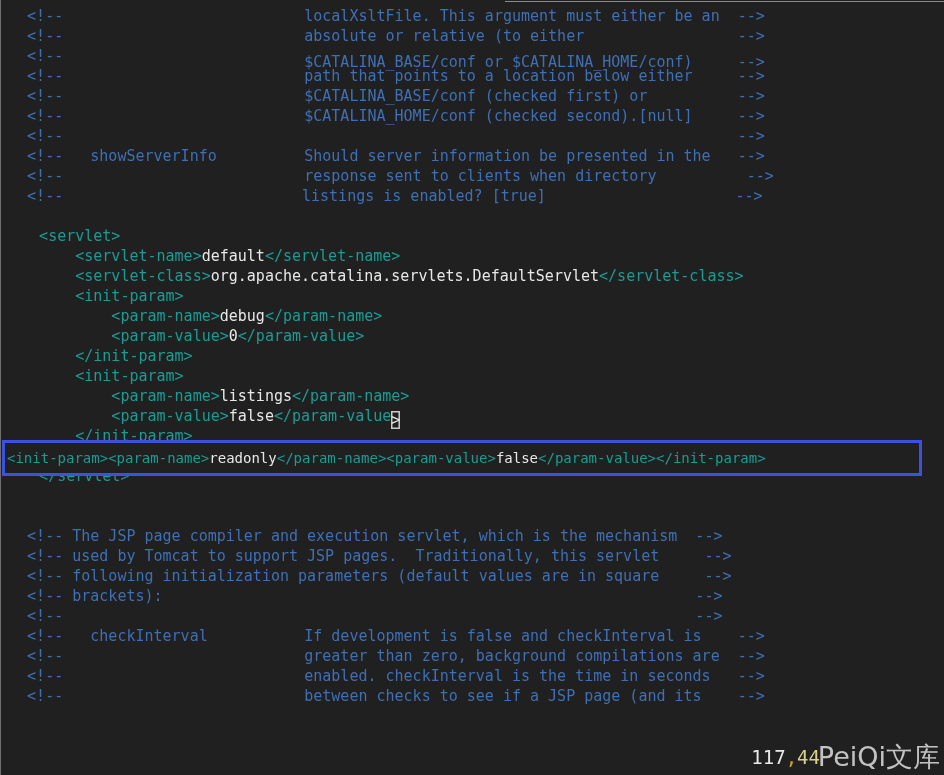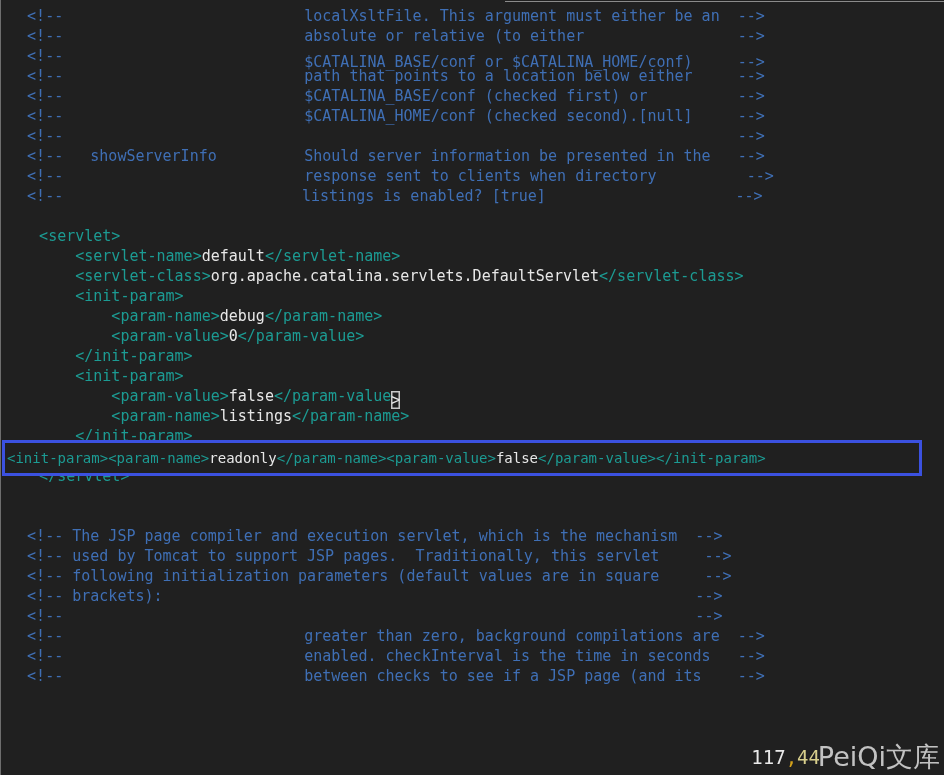--- a/index.html
+++ b/index.html
@@ -131,32 +131,33 @@
       <div class="line" style="position: relative;"><span style="padding-left: 24.1px;"><span class="cmt">&lt;!--</span></span><span style="position: absolute; left: 302px; top: 0px; white-space: pre;"><span class="cmt">listings is enabled? [true]                     --&gt;</span></span></div>
       <div class="line" style="position: relative;">&nbsp;</div>
       <div class="line" style="position: relative;"><span style="padding-left: 0px;"><span class="tag">    &lt;servlet&gt;</span></span></div>
       <div class="line" style="position: relative;"><span style="padding-left: 0px;"><span class="tag">        &lt;servlet-name&gt;</span><span class="val">default</span><span class="tag">&lt;/servlet-name&gt;</span></span></div>
       <div class="line" style="position: relative;"><span style="padding-left: 0px;"><span class="tag">        &lt;servlet-class&gt;</span><span class="val">org.apache.catalina.servlets.DefaultServlet</span><span class="tag">&lt;/servlet-class&gt;</span></span></div>
       <div class="line" style="position: relative;"><span style="padding-left: 0px;"><span class="tag">        &lt;init-param&gt;</span></span></div>
       <div class="line" style="position: relative;"><span style="padding-left: 0px; margin-top: 24px;"><span class="tag">            &lt;param-name&gt;</span><span class="val">debug</span><span class="tag">&lt;/param-name&gt;</span></span></div>
       <div class="line" style="position: relative;"><span style="padding-left: 0px;"><span class="tag">            &lt;param-value&gt;</span><span class="val">0</span><span class="tag">&lt;/param-value&gt;</span></span></div>
       <div class="line" style="position: relative;"><span style="padding-left: 0px;"><span class="tag">        &lt;/init-param&gt;</span></span></div>
       <div class="line" style="position: relative;"><span style="padding-left: 0px;"><span class="tag">        &lt;init-param&gt;</span></span></div>
+      <div class="line" style="position: relative;"><span style="padding-left: 0px;"><span class="tag">            &lt;param-name&gt;</span><span class="val">listings</span><span class="tag">&lt;/param-name&gt;</span></span></div>
       <div class="line" style="position: relative;"><span style="padding-left: 0px;"><span class="tag">            &lt;param-value&gt;</span><span class="val">false</span><span class="tag">&lt;/param-value</span><span class="cursor">&gt;</span></span></div>
-      <div class="line" style="position: relative;"><span style="padding-left: 0px;"><span class="tag">            &lt;param-name&gt;</span><span class="val">listings</span><span class="tag">&lt;/param-name&gt;</span></span></div>
       <div class="line" style="position: relative;"><span style="padding-left: 0px;"><span class="tag">        &lt;/init-param&gt;</span></span></div>
       <div class="line" style="position: relative;"><span style="padding-left: 0px;"><span class="tag">        &lt;load-on-startup&gt;</span><span class="val">1</span><span class="tag">&lt;/load-on-startup&gt;</span></span></div>
       <div class="line" style="position: relative;"><span style="padding-left: 0px;"><span class="tag">    &lt;/servlet&gt;</span></span></div>
       <div class="line" style="position: relative;">&nbsp;</div>
       <div class="line" style="position: relative;">&nbsp;</div>
       <div class="line" style="position: relative;"><span style="padding-left: 24.1px;"><span class="cmt">&lt;!-- The JSP page compiler and execution servlet, which is the mechanism  --&gt;</span></span></div>
       <div class="line" style="position: relative;"><span style="padding-left: 24.1px;"><span class="cmt">&lt;!-- used by Tomcat to support JSP pages.  Traditionally, this servlet     --&gt;</span></span></div>
       <div class="line" style="position: relative;"><span style="padding-left: 24.1px;"><span class="cmt">&lt;!-- following initialization parameters (default values are in square     --&gt;</span></span></div>
       <div class="line" style="position: relative;"><span style="padding-left: 24.1px;"><span class="cmt">&lt;!-- brackets):                                                           --&gt;</span></span></div>
       <div class="line" style="position: relative;"><span style="padding-left: 24.1px;"><span class="cmt">&lt;!--                                                                      --&gt;</span></span></div>
+      <div class="line" style="position: relative;"><span style="padding-left: 24.1px;"><span class="cmt">&lt;!--   checkInterval</span></span><span style="position: absolute; left: 304.25px; top: 0px; white-space: pre;"><span class="cmt">If development is false and checkInterval is    --&gt;</span></span></div>
       <div class="line" style="position: relative;"><span style="padding-left: 24.1px;"><span class="cmt">&lt;!--</span></span><span style="position: absolute; left: 304.25px; top: 0px; white-space: pre;"><span class="cmt">greater than zero, background compilations are  --&gt;</span></span></div>
       <div class="line" style="position: relative;"><span style="padding-left: 24.1px;"><span class="cmt">&lt;!--</span></span><span style="position: absolute; left: 304.25px; top: 0px; white-space: pre;"><span class="cmt">enabled. checkInterval is the time in seconds   --&gt;</span></span></div>
       <div class="line" style="position: relative;"><span style="padding-left: 24.1px;"><span class="cmt">&lt;!--</span></span><span style="position: absolute; left: 304.25px; top: 0px; white-space: pre;"><span class="cmt">between checks to see if a JSP page (and its    --&gt;</span></span></div>
     </div>
 
   <div id="overlay-box">
     <div class="otext"><span class="tag">&lt;init-param&gt;&lt;param-name&gt;</span><span class="val">readonly</span><span class="tag">&lt;/param-name&gt;&lt;param-value&gt;</span><span class="val">false</span><span class="tag">&lt;/param-value&gt;&lt;/init-param&gt;</span></div>
   </div>
 
   <div id="status"><span class="srow">117</span><span class="scom">,</span><span class="scol">44</span></div>

